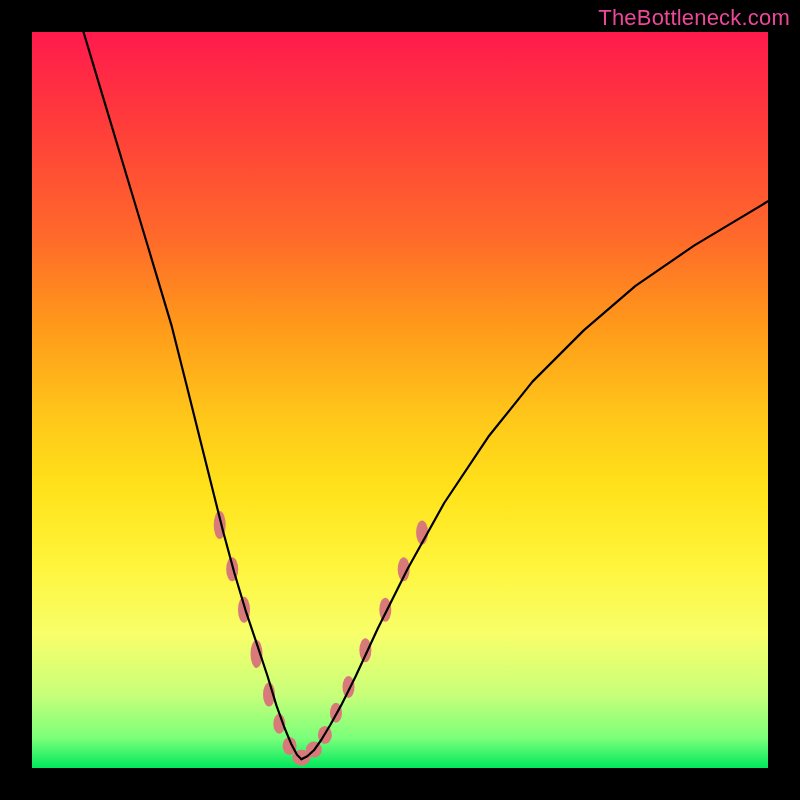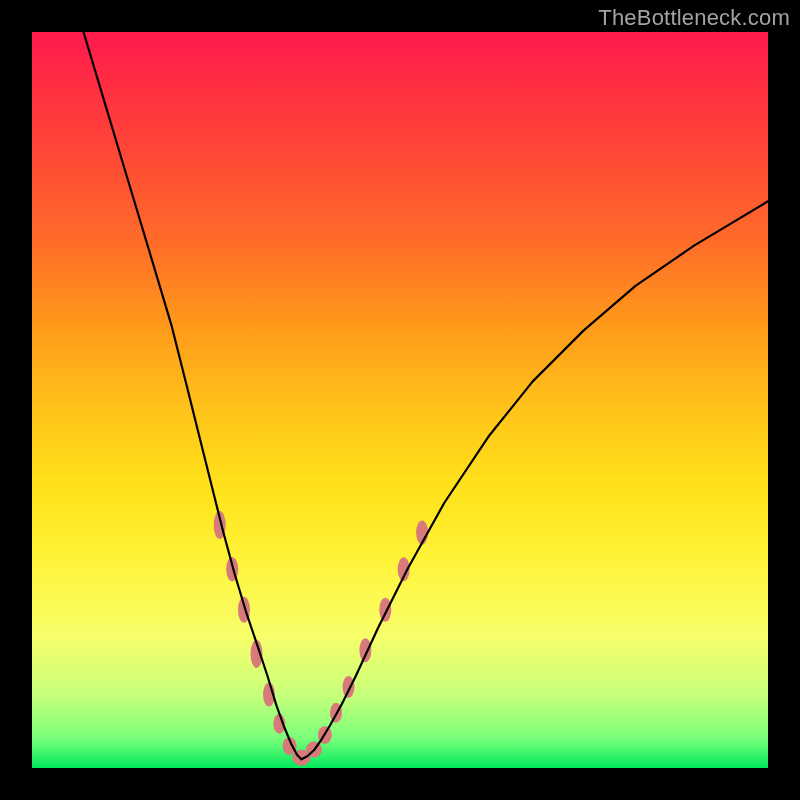--- a/index.html
+++ b/index.html
@@ -54,21 +54,21 @@
   }
   .marker {
     fill: #d97a7a;
     stroke: #d97a7a;
     stroke-width: 0;
   }
   .watermark {
     position: absolute;
     top: 5px;
     right: 10px;
-    color: #a3a3a3;
+    color: #ec4899;
     font-size: 22px;
     font-weight: 400;
     letter-spacing: 0.2px;
   }
 </style>
 </head>
 <body>
 
 <div class="frame">
   <div class="watermark">TheBottleneck.com</div>

